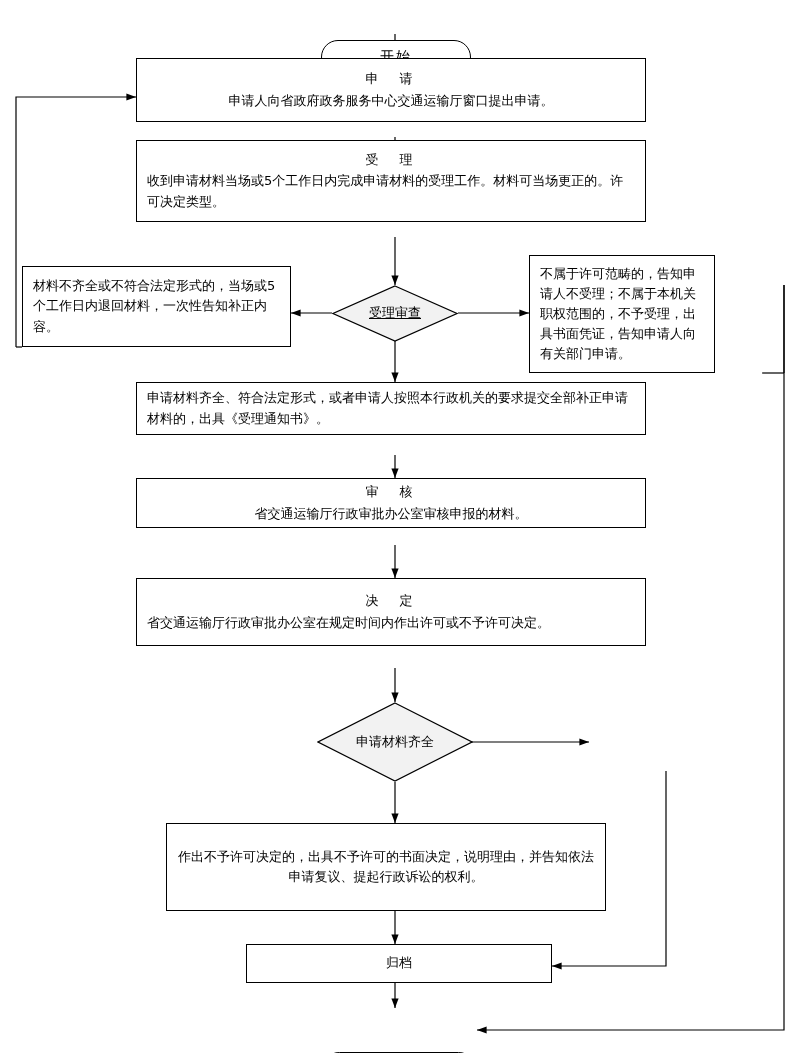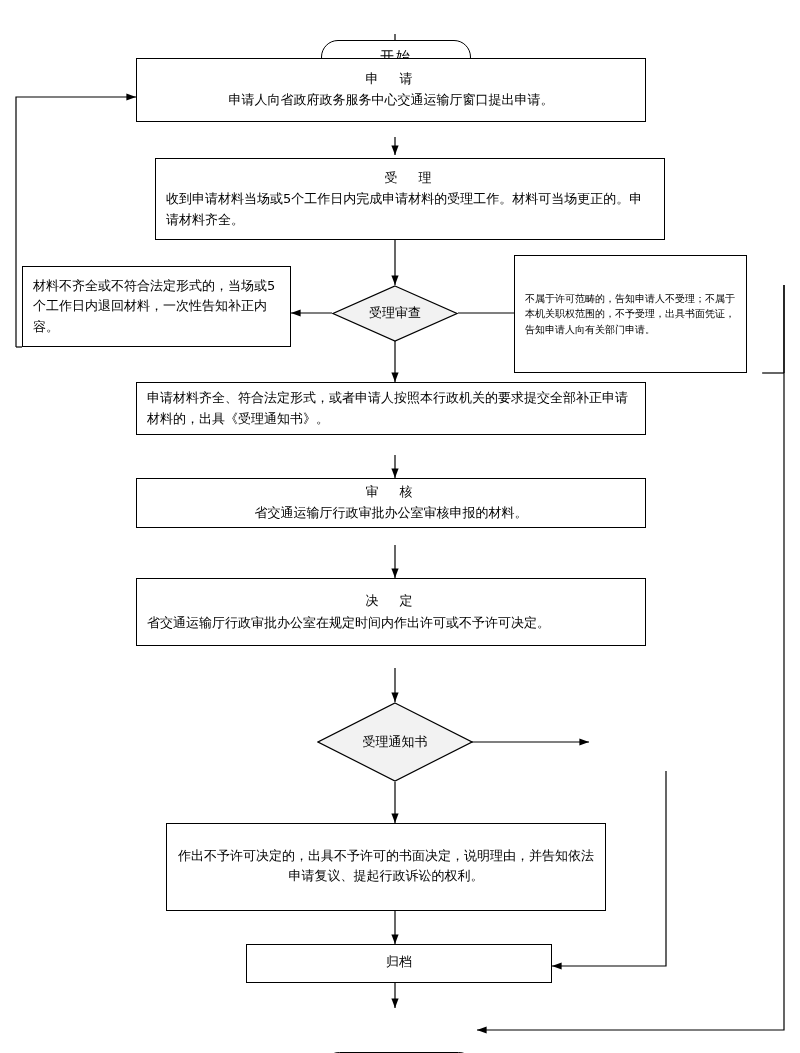--- a/index.html
+++ b/index.html
@@ -33,21 +33,20 @@
   .node .title {
     text-align: center;
     letter-spacing: 4px;
     margin-bottom: 1px;
   }
   .node .body {
     text-align: left;
   }
   .node.center .body {
     text-align: center;
-    font-family: Liberation Mono, monospace;
   }
   .terminator {
     position: absolute;
     box-sizing: border-box;
     border: 1px solid #000000;
     background: #ffffff;
     border-radius: 22px;
     display: flex;
     align-items: center;
     justify-content: center;
@@ -136,37 +135,37 @@
 
   <div class="terminator" style="left:321px; top:0px; width:150px; height:34px;">
     <span>开始</span>
   </div>
 
   <div class="node center" style="left:136px; top:58px; width:510px; height:64px;">
     <div class="title">申　请</div>
     <div class="body">申请人向省政府政务服务中心交通运输厅窗口提出申请。</div>
   </div>
 
-  <div class="node" style="left:136px; top:158px; width:510px; height:82px;margin-left:19px;">
+  <div class="node" style="left:136px; top:140px; width:510px; height:82px;">
     <div class="title">受　理</div>
-    <div class="body">收到申请材料当场或5个工作日内完成申请材料的受理工作。材料可当场更正的。申请材料齐全。</div>
-  </div>
-
-  <div class="diamond-wrap" style="left:332px; top:285px; width:126px; height:57px;">
+    <div class="body">收到申请材料当场或5个工作日内完成申请材料的受理工作。材料可当场更正的。许可决定类型。</div>
+  </div>
+
+  <div class="diamond-wrap" style="left:332px; top:285px; width:126px; height:57px;text-decoration:underline;">
     <svg width="126" height="57" viewBox="0 0 126 57" xmlns="http://www.w3.org/2000/svg">
       <polygon points="63,1 125,28.5 63,56 1,28.5" fill="#f2f2f2" stroke="#000000" stroke-width="1.2"></polygon>
     </svg>
     <span class="dlabel">受理审查</span>
   </div>
 
   <div class="node" style="left:22px; top:266px; width:269px; height:81px; font-size:13px;">
     <div class="body">材料不齐全或不符合法定形式的，当场或5个工作日内退回材料，一次性告知补正内容。</div>
   </div>
 
-  <div class="node" style="left:514px; top:255px; width:233px; height:118px; font-size:10px;">
+  <div class="node" style="left:529px; top:255px; width:186px; height:118px; font-size:13px;">
     <div class="body">不属于许可范畴的，告知申请人不受理；不属于本机关职权范围的，不予受理，出具书面凭证，告知申请人向有关部门申请。</div>
   </div>
 
   <div class="node" style="left:136px; top:382px; width:510px; height:53px;">
     <div class="body">申请材料齐全、符合法定形式，或者申请人按照本行政机关的要求提交全部补正申请材料的，出具《受理通知书》。</div>
   </div>
 
   <div class="node center" style="left:136px; top:478px; width:510px; height:50px;">
     <div class="title">审　核</div>
     <div class="body">省交通运输厅行政审批办公室审核申报的材料。</div>
@@ -174,21 +173,21 @@
 
   <div class="node" style="left:136px; top:578px; width:510px; height:68px;">
     <div class="title">决　定</div>
     <div class="body">省交通运输厅行政审批办公室在规定时间内作出许可或不予许可决定。</div>
   </div>
 
   <div class="diamond-wrap" style="left:317px; top:702px; width:156px; height:80px;">
     <svg width="156" height="80" viewBox="0 0 156 80" xmlns="http://www.w3.org/2000/svg">
       <polygon points="78,1 155,40 78,79 1,40" fill="#f2f2f2" stroke="#000000" stroke-width="1.2"></polygon>
     </svg>
-    <span class="dlabel">受理通知书</span>
+    <span class="dlabel">申请材料齐全</span>
   </div>
 
 
   <div class="node center" style="left:246px; top:944px; width:306px; height:39px;">
     <div class="body">归档</div>
   </div>
 
   <div class="node center" style="left:166px; top:823px; width:440px; height:88px;">
     <div class="body">作出不予许可决定的，出具不予许可的书面决定，说明理由，并告知依法申请复议、提起行政诉讼的权利。</div>
   </div>

